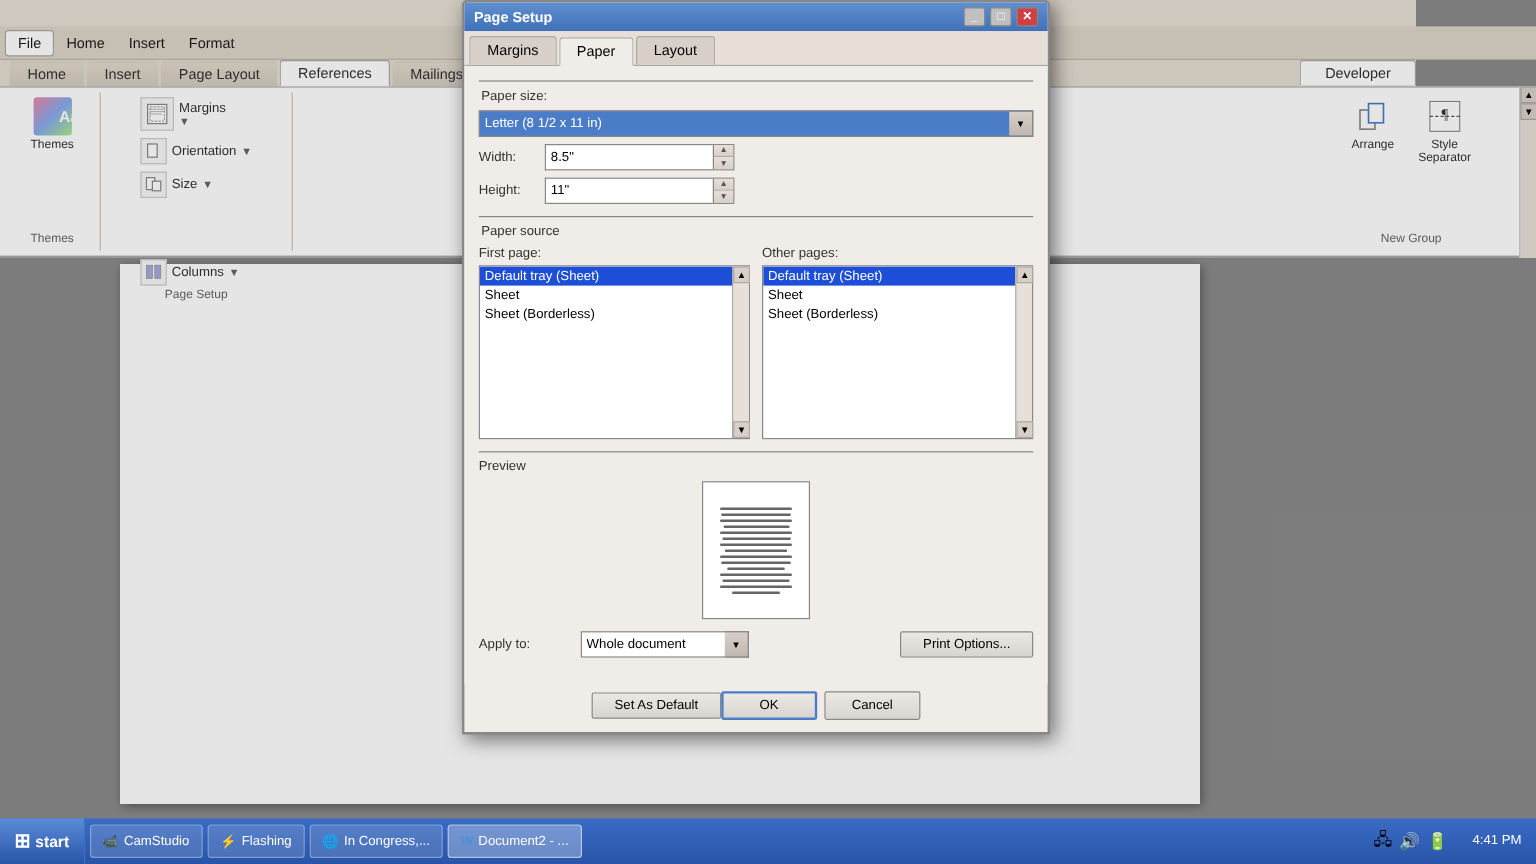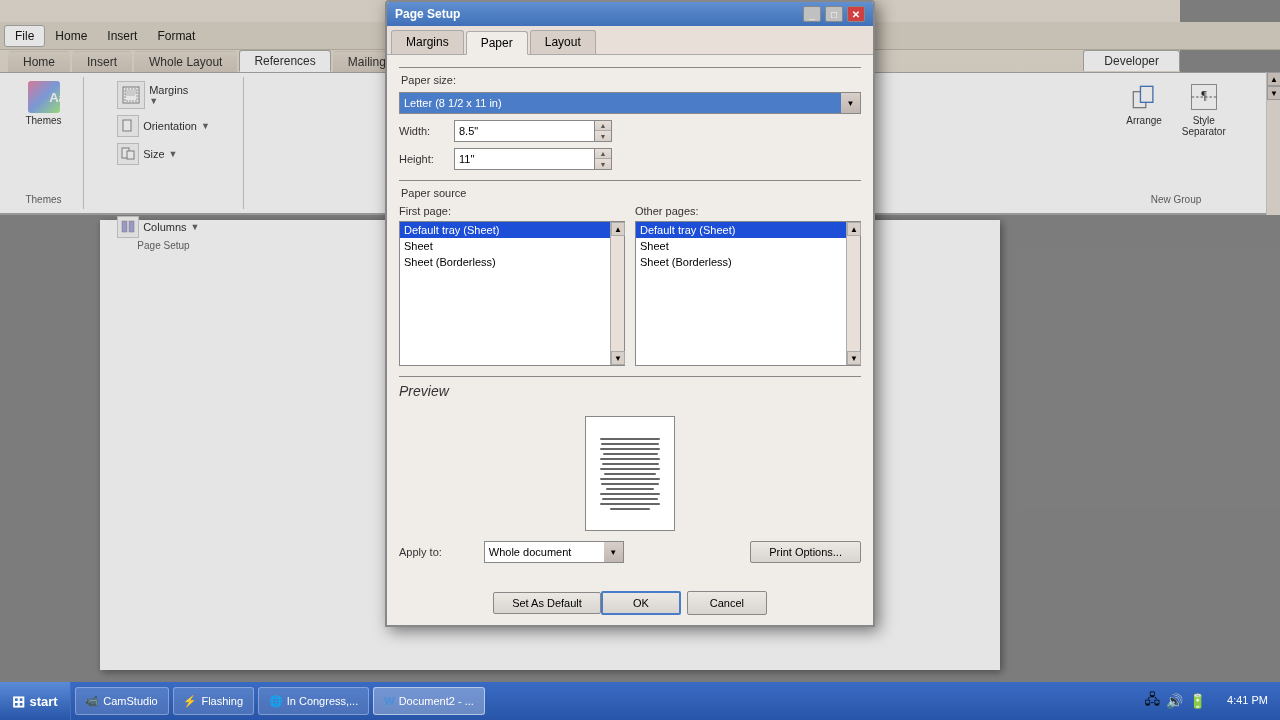--- a/index.html
+++ b/index.html
@@ -201,21 +201,21 @@
     .source-item {
       padding: 2px 4px; font-size: 11px; cursor: pointer;
     }
     .source-item.selected { background: #1d4ed8; color: white; }
 
     
     .preview-section {
       border-top: 1px solid #888; padding-top: 6px; margin-bottom: 10px;
     }
     .preview-label {
-      font-size: 14px; color: #333; margin-bottom: 17px; font-style: italic;
+      font-size: 11px; color: #333; margin-bottom: 6px;
     }
     .preview-page {
       width: 90px; height: 115px; background: white;
       border: 1px solid #888; margin: 0 auto;
       display: flex; flex-direction: column; justify-content: center;
       align-items: center; padding: 8px; gap: 3px;
     }
     .preview-line {
       background: #666; border-radius: 1px;
     }
@@ -300,21 +300,21 @@
   <div class="menu-bar">
     <div class="menu-item active">File</div>
     <div class="menu-item">Home</div>
     <div class="menu-item">Insert</div>
     <div class="menu-item">Format</div>
   </div>
 
   <div class="ribbon-tabs">
     <div class="ribbon-tab">Home</div>
     <div class="ribbon-tab">Insert</div>
-    <div class="ribbon-tab">Whole Layout</div>
+    <div class="ribbon-tab">Page Layout</div>
     <div class="ribbon-tab active">References</div>
     <div class="ribbon-tab">Mailings</div>
     <div class="ribbon-tab">Review</div>
     <div class="ribbon-tab">View</div>
   </div>
 
   <div class="ribbon-content">
 
     <div class="ribbon-group">
       <div class="ribbon-group-content">

